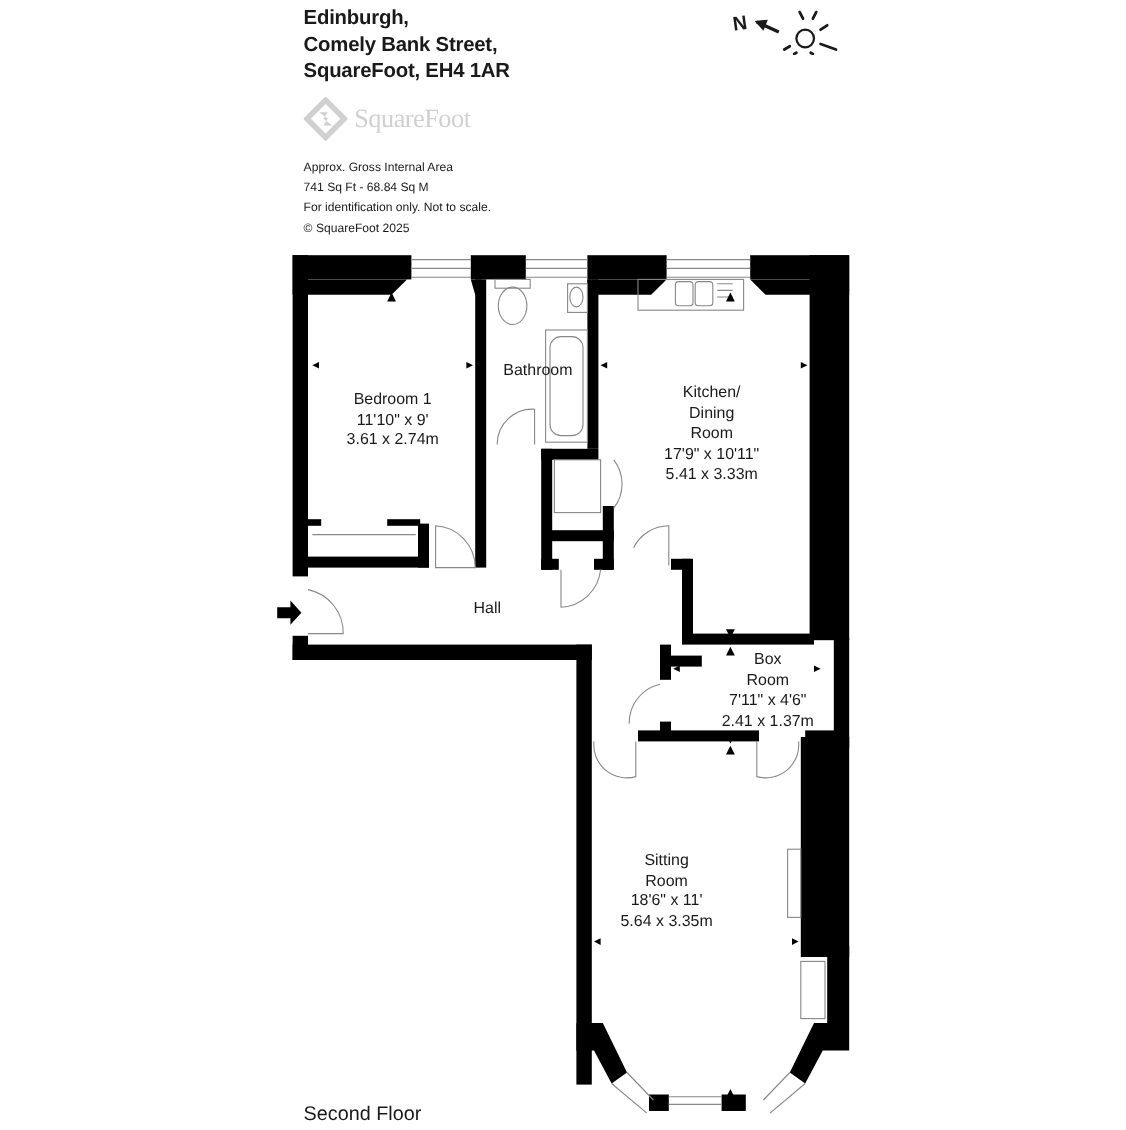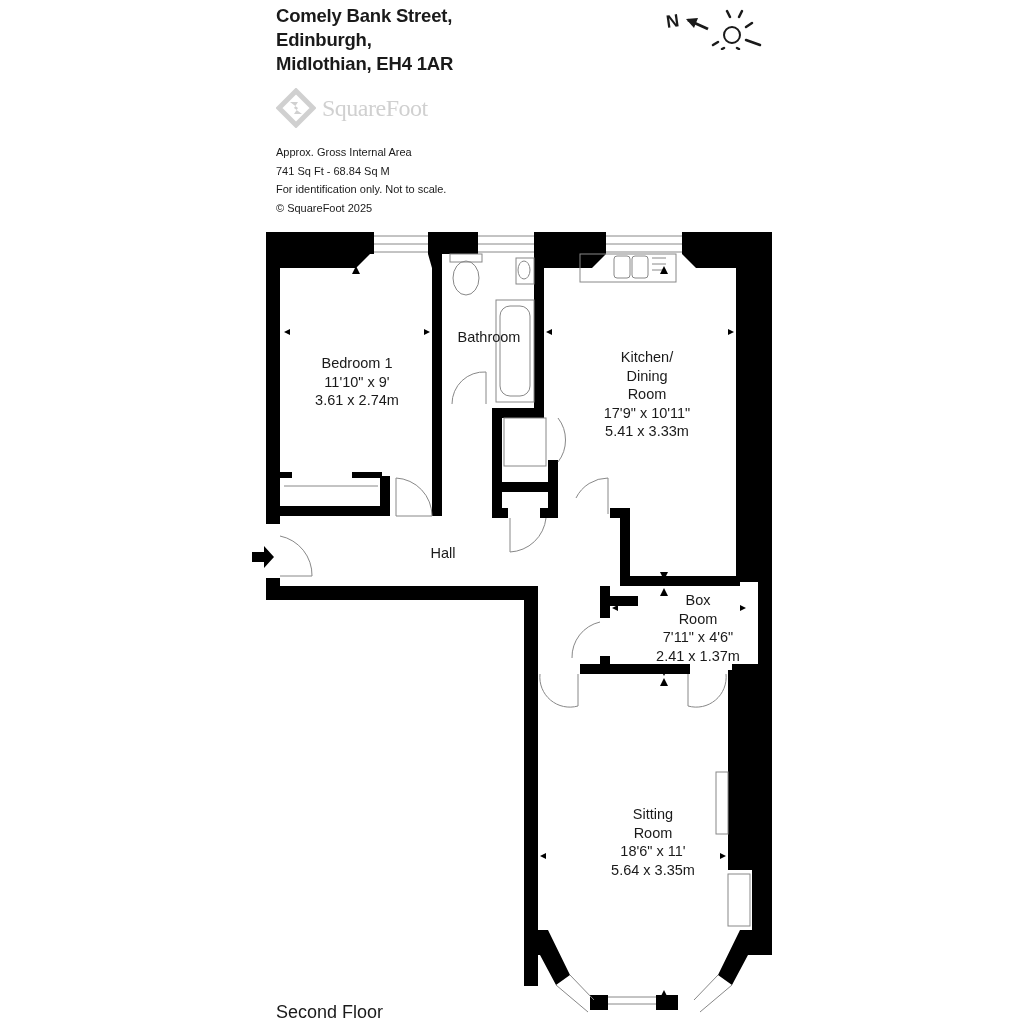--- a/index.html
+++ b/index.html
@@ -12,23 +12,23 @@
     .info div { white-space: nowrap; }
     .floor-label { position: absolute; left: 276px; top: 1002px; font-size: 18px; }
     .compass { position: absolute; left: 664px; top: 4px; }
     svg.plan { position: absolute; left: 0; top: 0; }
     .room-label { position: absolute; text-align: center; font-size: 14.5px; line-height: 18.5px; transform: translateX(-50%); white-space: nowrap; }
   </style>
 </head>
 <body>
 
 <div class="address">
+  <div>Edinburgh,</div>
   <div>Comely Bank Street,</div>
-  <div>Edinburgh,</div>
-  <div>Midlothian, EH4 1AR</div>
+  <div>SquareFoot, EH4 1AR</div>
 </div>
 
 <div class="logo">
   <svg width="40" height="40" viewBox="0 0 40 40">
     <g fill="none" stroke="#d0d0d0" stroke-width="5">
       <path d="M20 3 L37 20 L20 37 L3 20 Z"></path>
     </g>
     <path d="M14 14 L22 14 L18 20 L26 26 L18 26 L22 20 Z" fill="#d0d0d0"></path>
   </svg>
   <span class="logo-text">SquareFoot</span>
@@ -199,20 +199,20 @@
   <div>Hall</div>
 </div>
 
 <div class="room-label" style="left:698px; top:591px;">
   <div>Box</div>
   <div>Room</div>
   <div>7'11" x 4'6"</div>
   <div>2.41 x 1.37m</div>
 </div>
 
-<div class="room-label" style="left:653px; top:773px;margin-top:32px;">
+<div class="room-label" style="left:606px; top:773px;">
   <div>Sitting</div>
   <div>Room</div>
   <div>18'6" x 11'</div>
   <div>5.64 x 3.35m</div>
 </div>
 
 <div class="floor-label">Second Floor</div>
 
 </body></html>

